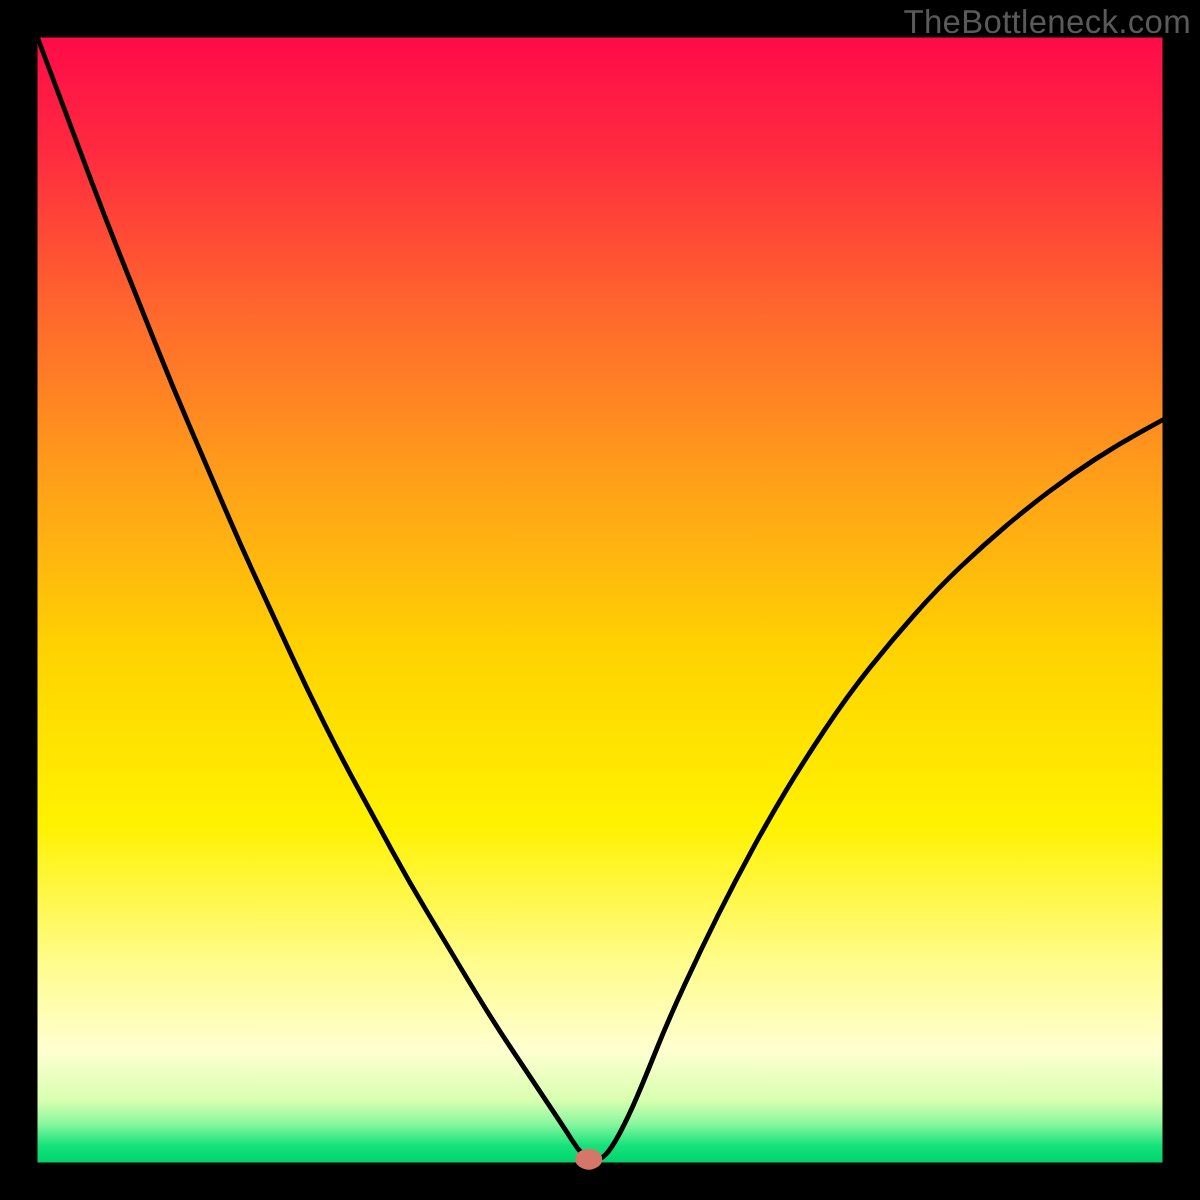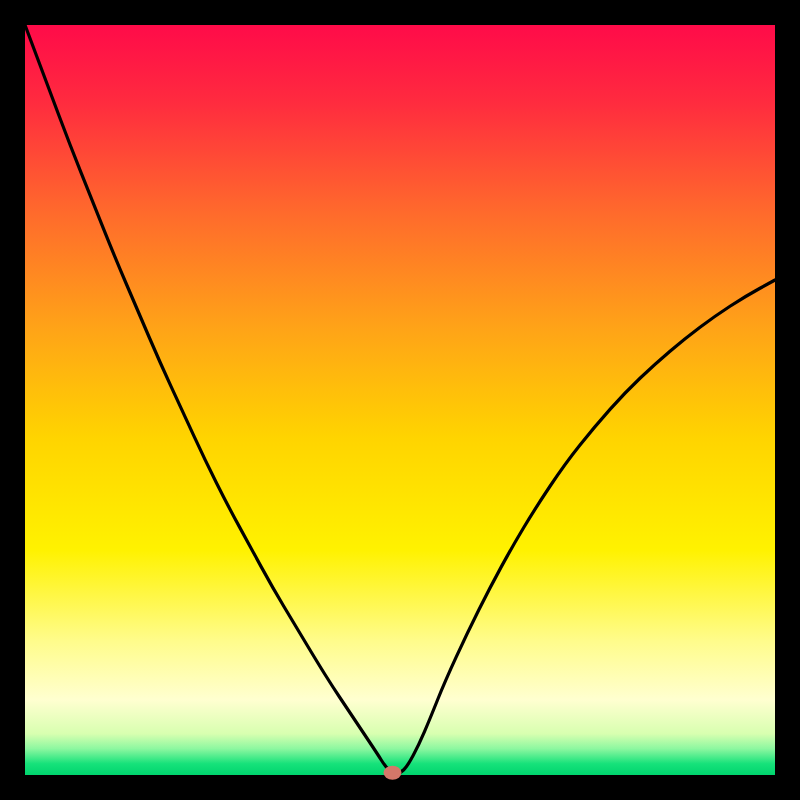--- a/index.html
+++ b/index.html
@@ -39,20 +39,21 @@
   }
   .marker {
     fill: #d47769;
     stroke: none;
   }
 </style>
 </head>
 <body>
 
 <div class="frame">
+  <div class="watermark">TheBottleneck.com</div>
 
   <svg id="chart-svg" width="800" height="800" viewBox="0 0 800 800">
     <defs>
       <linearGradient id="bg-grad" x1="0" y1="0" x2="0" y2="1">
           <stop offset="0.00%" stop-color="#ff0b49"></stop>
           <stop offset="10.00%" stop-color="#ff2a3f"></stop>
           <stop offset="25.00%" stop-color="#ff6a2c"></stop>
           <stop offset="40.00%" stop-color="#ffa218"></stop>
           <stop offset="55.00%" stop-color="#ffd400"></stop>
           <stop offset="70.00%" stop-color="#fff200"></stop>

